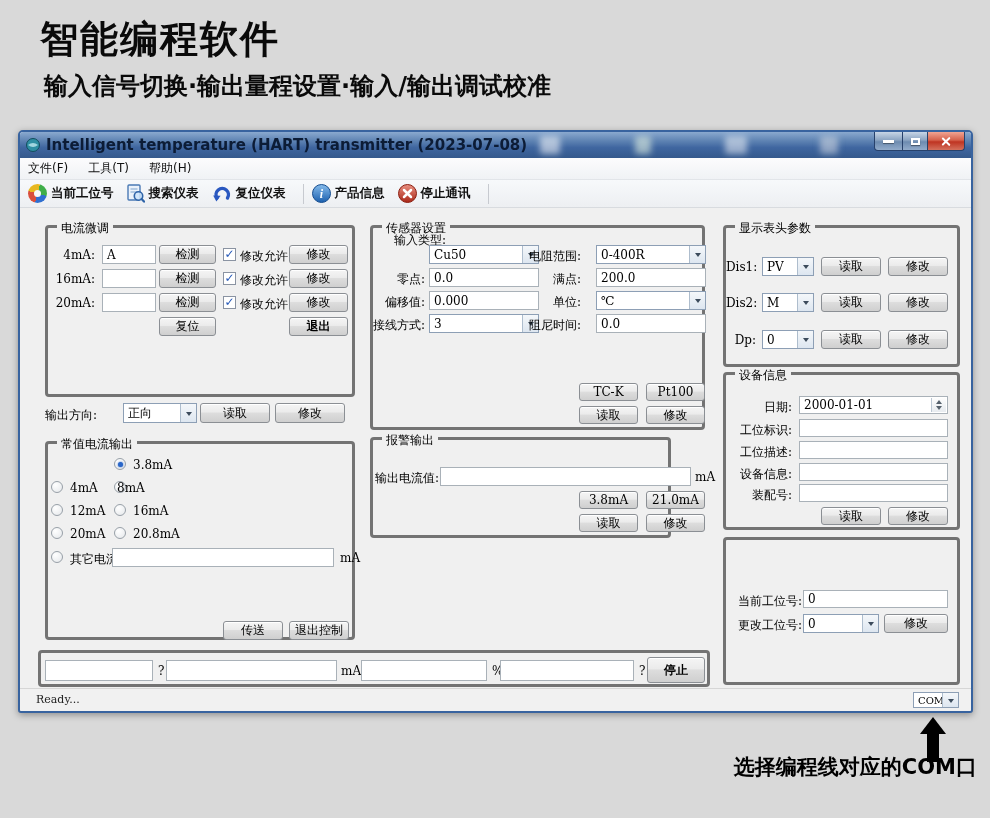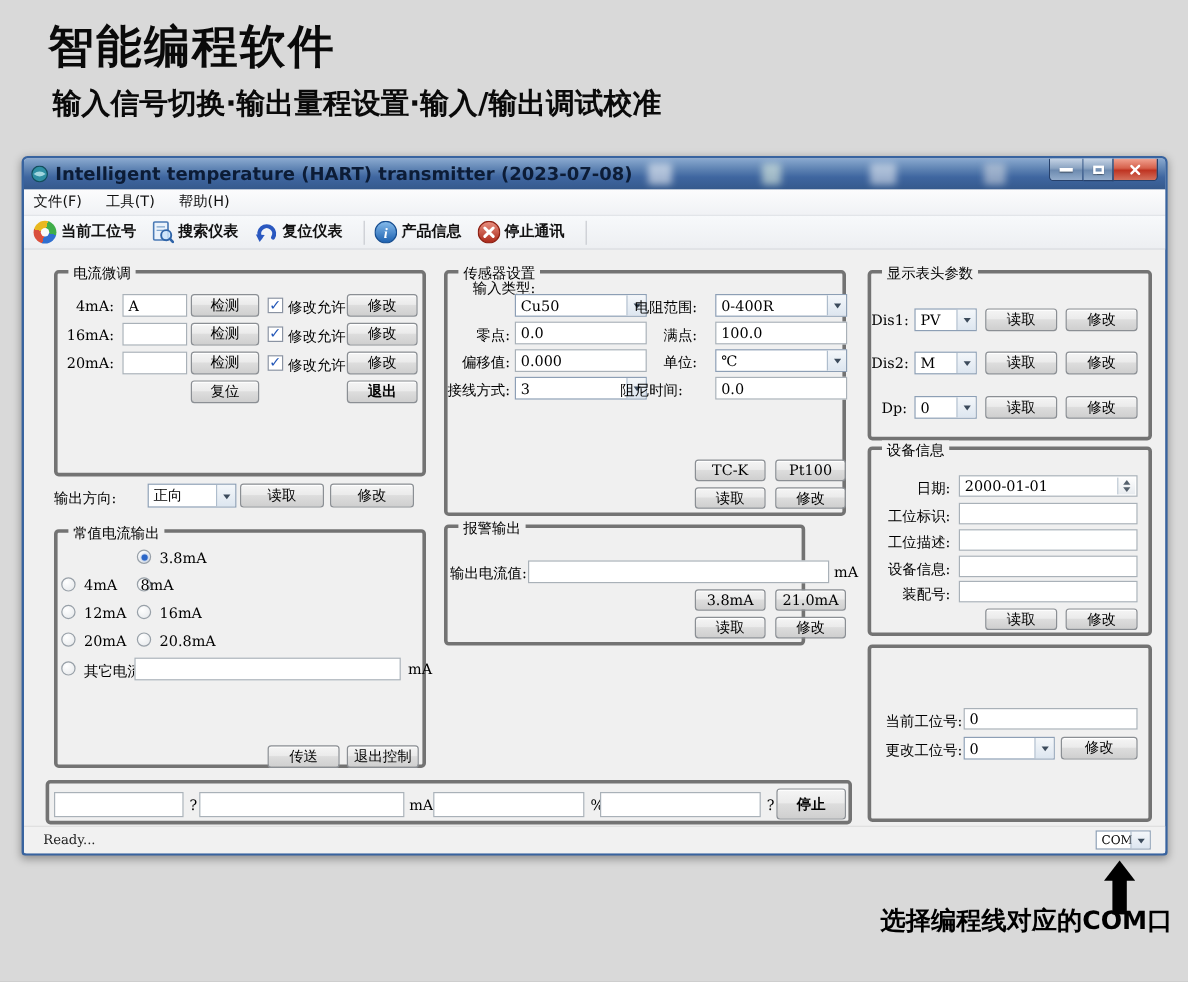--- a/index.html
+++ b/index.html
@@ -253,37 +253,37 @@
       <div class="cmb" style="left:223px;top:17px;width:110px;height:19px;">
           <span>0-400R</span>
         </div>
 
       <span class="lbl r" style="left:0;top:43px;width:52px;">零点:</span>
       <div class="txt" style="left:56px;top:40px;width:110px;height:19px;">
           <span>0.0</span>
         </div>
       <span class="lbl r" style="left:152px;top:43px;width:56px;">满点:</span>
       <div class="txt" style="left:223px;top:40px;width:110px;height:19px;">
-          <span>100.0</span>
+          <span>200.0</span>
         </div>
 
       <span class="lbl r" style="left:0;top:66px;width:52px;">偏移值:</span>
       <div class="txt" style="left:56px;top:63px;width:110px;height:19px;">
           <span>0.000</span>
         </div>
       <span class="lbl r" style="left:152px;top:66px;width:56px;">单位:</span>
       <div class="cmb" style="left:223px;top:63px;width:110px;height:19px;">
           <span>℃</span>
         </div>
 
       <span class="lbl r" style="left:0;top:89px;width:52px;">接线方式:</span>
       <div class="cmb" style="left:56px;top:86px;width:110px;height:19px;">
           <span>3</span>
         </div>
-      <span class="lbl r" style="left:140px;top:89px;width:56px;">阻尼时间:</span>
+      <span class="lbl r" style="left:152px;top:89px;width:56px;">阻尼时间:</span>
       <div class="txt" style="left:223px;top:86px;width:110px;height:19px;">
           <span>0.0</span>
         </div>
 
       <div class="btn sf" style="left:206px;top:155px;width:59px;height:18px;">TC-K</div>
       <div class="btn sf" style="left:273px;top:155px;width:59px;height:18px;">Pt100</div>
       <div class="btn" style="left:206px;top:178px;width:59px;height:18px;">读取</div>
       <div class="btn" style="left:273px;top:178px;width:59px;height:18px;">修改</div>
     </div>
 

